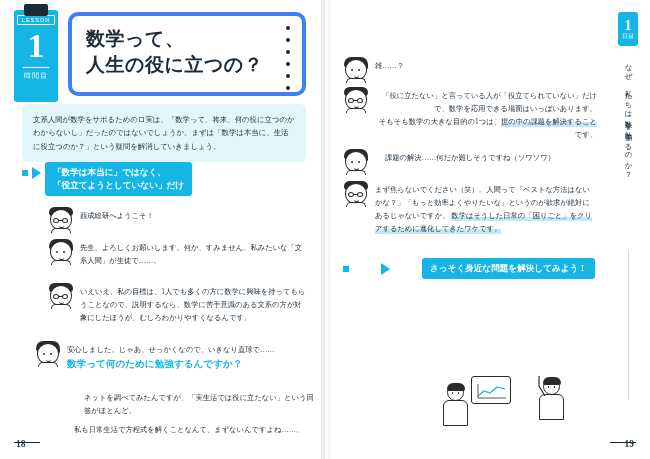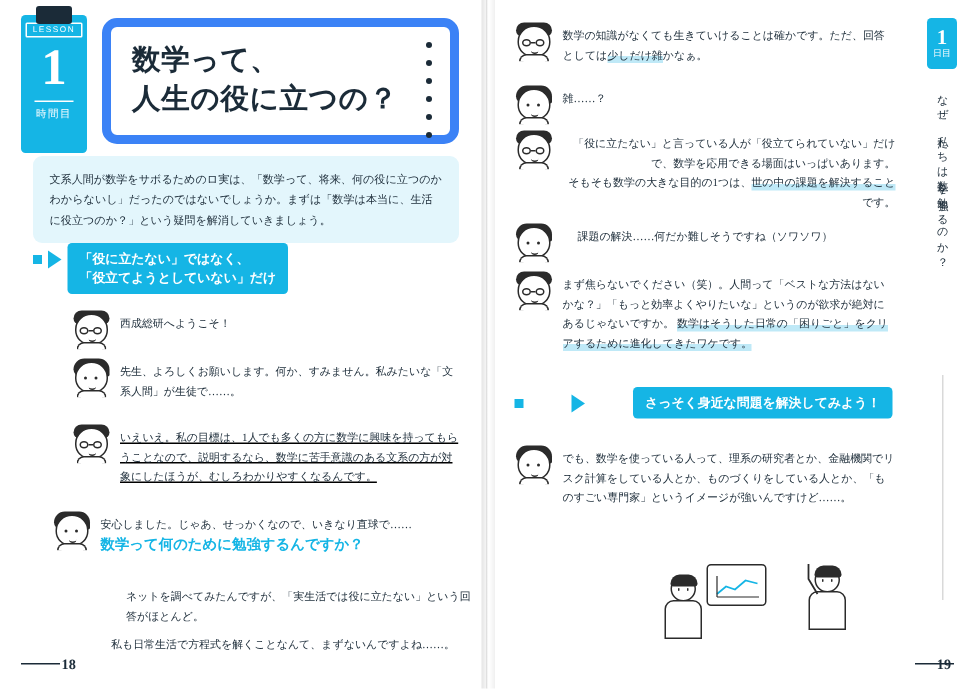--- a/index.html
+++ b/index.html
@@ -48,21 +48,21 @@
   .lesson-badge .rule{width:26px;height:1px;background:#fff;margin:4px 0 3px;}
   .lesson-badge .jp{font-size:7px;letter-spacing:1px;}
   .badge-clip{
     position:absolute;left:24px;top:4px;width:24px;height:12px;
     background:#1b2b38;border-radius:2px;
   }
 
   
   .title-box{
     position:absolute;left:68px;top:12px;width:238px;height:84px;
-    border:6px solid #3b82f6;border-radius:10px;
+    border:4px solid #3b82f6;border-radius:10px;
     background:#fff;box-sizing:border-box;
     padding:10px 12px 0 14px;
   }
   .title-box .t1,.title-box .t2{
     font-family:"Liberation Serif", serif;
     font-weight:bold;font-size:19px;line-height:26px;color:#1b2b38;
     letter-spacing:0.5px;
   }
   .title-dots{
     position:absolute;right:10px;top:10px;height:64px;width:6px;
@@ -197,21 +197,20 @@
   }
   .illus .chart{
     position:absolute;left:5px;top:6px;width:30px;height:16px;
   }
 
   
   .pagenum{
     position:absolute;bottom:10px;
     font-size:9.5px;font-weight:bold;color:#1b2b38;
     font-family:"Liberation Serif", serif;
-    margin-left:25px;
   }
   .pagenum.left{left:16px;}
   .pagenum.right{right:16px;}
   .pagefoot-rule{
     position:absolute;bottom:16px;height:1px;background:#1b2b38;
   }
 </style>
 </head>
 <body>
 
@@ -241,21 +240,21 @@
     </div>
 
     <div class="lead-box">
       <p>文系人間が数学をサボるためのロ実は、「数学って、将来、何の役に立つのかわからないし」だったのではないでしょうか。まずは「数学は本当に、生活に役立つのか？」という疑問を解消していきましょう。</p>
     </div>
 
     <div class="sec" style="left:22px;top:162px;">
       <span class="arrow-tail"></span>
       <span class="arrow"></span>
       <span class="secbox">
-        <span>「役に立たない」ではなく、</span><br>
+        <span>「数学は本当に」ではなく、</span><br>
         <span>「役立てようとしていない」だけ</span>
       </span>
     </div>
 
     <div class="dlg" style="left:48px;top:206px;width:258px;">
       <div class="av">
         <div class="face f-hostA">
           <div class="hair"></div>
             <div class="head"></div>
           <div class="glassL"></div>
@@ -275,21 +274,21 @@
             <div class="head"></div>
           <div class="eyeL"></div>
             <div class="eyeR"></div>
           <div class="mouth"></div>
             <div class="shoulders"></div>
         </div>
       </div>
       <div class="txt">先生、よろしくお願いします。何か、すみません。私みたいな「文系人間」が生徒で……。</div>
     </div>
 
-    <div class="dlg" style="left:48px;top:282px;width:258px;text-decoration:underline;">
+    <div class="dlg" style="left:48px;top:282px;width:258px;">
       <div class="av">
         <div class="face f-hostA">
           <div class="hair"></div>
             <div class="head"></div>
           <div class="glassL"></div>
             <div class="glassR"></div>
             <div class="bridge"></div>
           <div class="mouth"></div>
             <div class="shoulders"></div>
         </div>
@@ -328,36 +327,20 @@
 
   <div class="page page-right">
 
     <div class="side-tab">
       <span class="n">1</span>
       <span class="u">日目</span>
     </div>
     <div class="side-vert">なぜ、私たちは数学を勉強するのか？</div>
     <div class="side-rule"></div>
 
-    <div class="dlg" style="left:18px;top:14px;width:254px;">
-      <div class="av">
-        <div class="face f-hostA">
-          <div class="hair"></div>
-            <div class="head"></div>
-          <div class="glassL"></div>
-            <div class="glassR"></div>
-            <div class="bridge"></div>
-          <div class="mouth"></div>
-            <div class="shoulders"></div>
-        </div>
-      </div>
-      <div class="txt">
-        <span>数学の知識がなくても生きていけることは確かです。ただ、回答としては</span><span class="hl">少しだけ雑</span><span>かなぁ。</span>
-      </div>
-    </div>
 
     <div class="dlg" style="left:18px;top:56px;width:254px;">
       <div class="av">
         <div class="face f-guest">
           <div class="hair"></div>
             <div class="head"></div>
           <div class="eyeL"></div>
             <div class="eyeR"></div>
           <div class="mouth"></div>
             <div class="shoulders"></div>
@@ -415,33 +398,20 @@
         <span class="hl">数学はそうした日常の「困りごと」をクリアするために進化してきたワケです。</span>
       </div>
     </div>
 
     <div class="sec" style="left:18px;top:258px;gap:32px;">
       <span class="arrow-tail"></span>
       <span class="arrow"></span>
       <span class="secbox">さっそく身近な問題を解決してみよう！</span>
     </div>
 
-    <div class="dlg" style="left:18px;top:296px;width:254px;">
-      <div class="av">
-        <div class="face f-guest">
-          <div class="hair"></div>
-            <div class="head"></div>
-          <div class="eyeL"></div>
-            <div class="eyeR"></div>
-          <div class="mouth"></div>
-            <div class="shoulders"></div>
-        </div>
-      </div>
-      <div class="txt">でも、数学を使っている人って、理系の研究者とか、金融機関でリスク計算をしている人とか、ものづくりをしている人とか、「ものすごい専門家」というイメージが強いんですけど……。</div>
-    </div>
 
     <div class="illus">
       <div class="person" style="left:4px;top:18px;">
         <div class="p-head"></div>
         <div class="p-hair"></div>
         <div class="p-eyeL"></div>
           <div class="p-eyeR"></div>
         <div class="p-body"></div>
       </div>
       <div class="board" style="left:28px;top:10px;">

